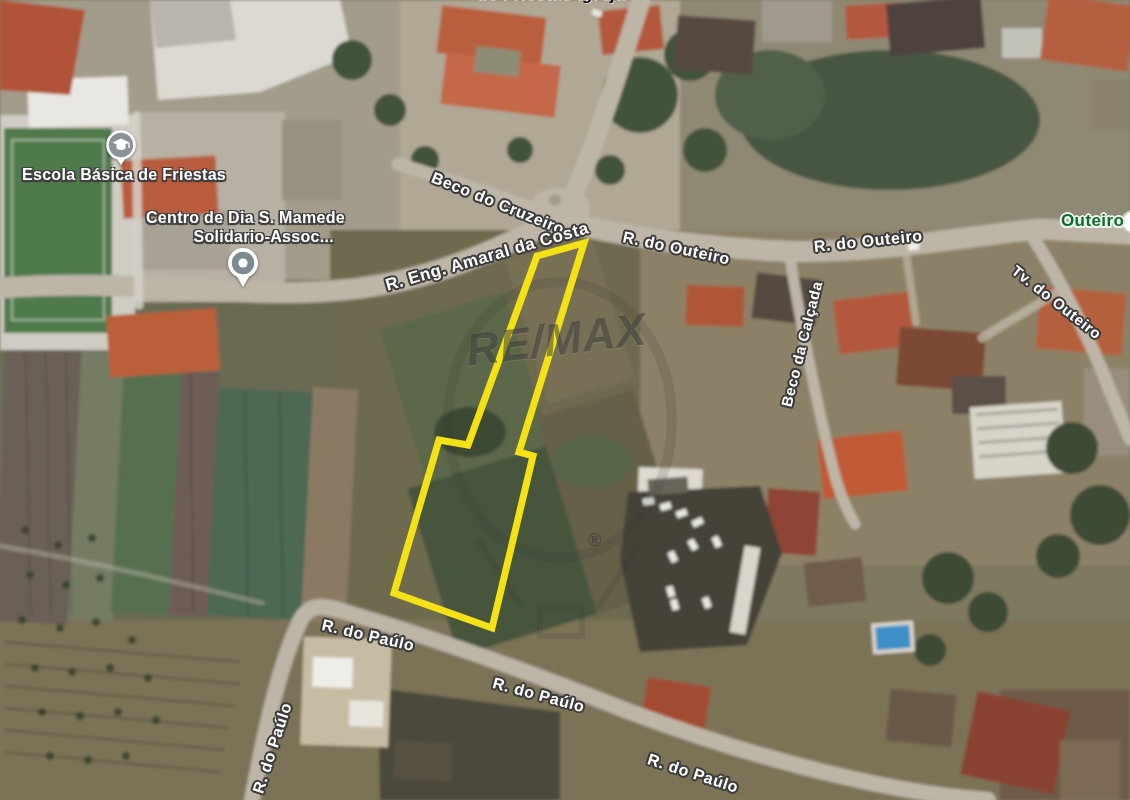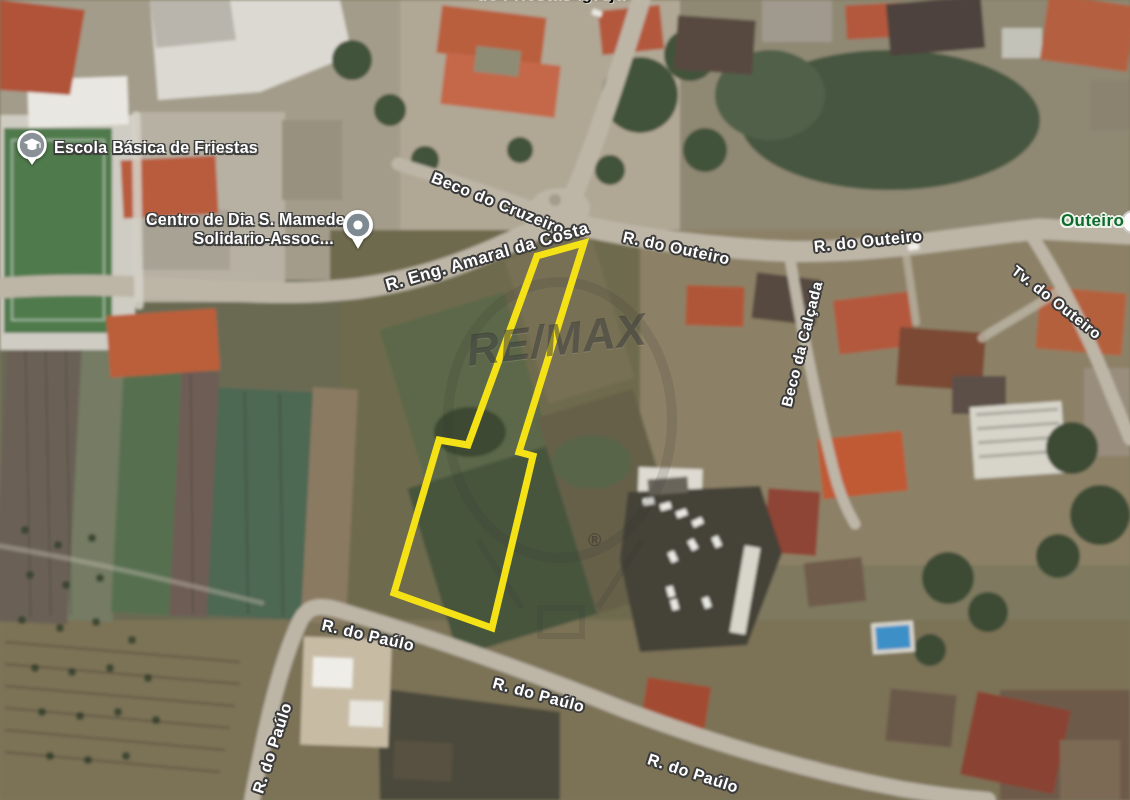--- a/index.html
+++ b/index.html
@@ -8,21 +8,21 @@
     font-family:"Liberation Sans",sans-serif;
     background:#7e795f;
   }
   #basemap{position:absolute;left:0;top:0;z-index:1;}
   .lbl{position:absolute;z-index:4;white-space:nowrap;font-weight:700;color:#fff;
     text-shadow:-1.5px -1.5px 0 #3c3c3c,1.5px -1.5px 0 #3c3c3c,-1.5px 1.5px 0 #3c3c3c,
       1.5px 1.5px 0 #3c3c3c,0 -2px 0 #3c3c3c,0 2px 0 #3c3c3c,-2px 0 0 #3c3c3c,2px 0 0 #3c3c3c;
     letter-spacing:.6px;font-size:16px;transform-origin:0 50%;}
   .lbl.big{font-size:17px;}
   .lbl.sm{font-size:15px;}
-  .poi-row{position:absolute;z-index:5;display:flex;align-items:center;}
+  .poi-row{position:absolute;z-index:5;display:flex;align-items:center;flex-direction:column;}
   .poi-txt{font-weight:700;color:#fff;font-size:16px;letter-spacing:.3px;white-space:nowrap;
     text-shadow:-1.5px -1.5px 0 #3e3e3e,1.5px -1.5px 0 #3e3e3e,-1.5px 1.5px 0 #3e3e3e,
       1.5px 1.5px 0 #3e3e3e,0 2px 2px rgba(0,0,0,.4);}
   .poi-txt.two{text-align:right;line-height:19px;}
   .locality{position:absolute;z-index:5;font-weight:700;font-size:17px;color:#0f6b2d;
     letter-spacing:.4px;
     text-shadow:-1.5px -1.5px 0 #edf3ea,1.5px -1.5px 0 #edf3ea,-1.5px 1.5px 0 #edf3ea,
       1.5px 1.5px 0 #edf3ea,0 -2px 0 #edf3ea,0 2px 0 #edf3ea,-2px 0 0 #edf3ea,2px 0 0 #edf3ea;}
   .top-partial{position:absolute;z-index:5;left:476px;top:-15px;font-size:17px;font-weight:700;
     color:#0b0b0b;letter-spacing:.5px;white-space:nowrap;

